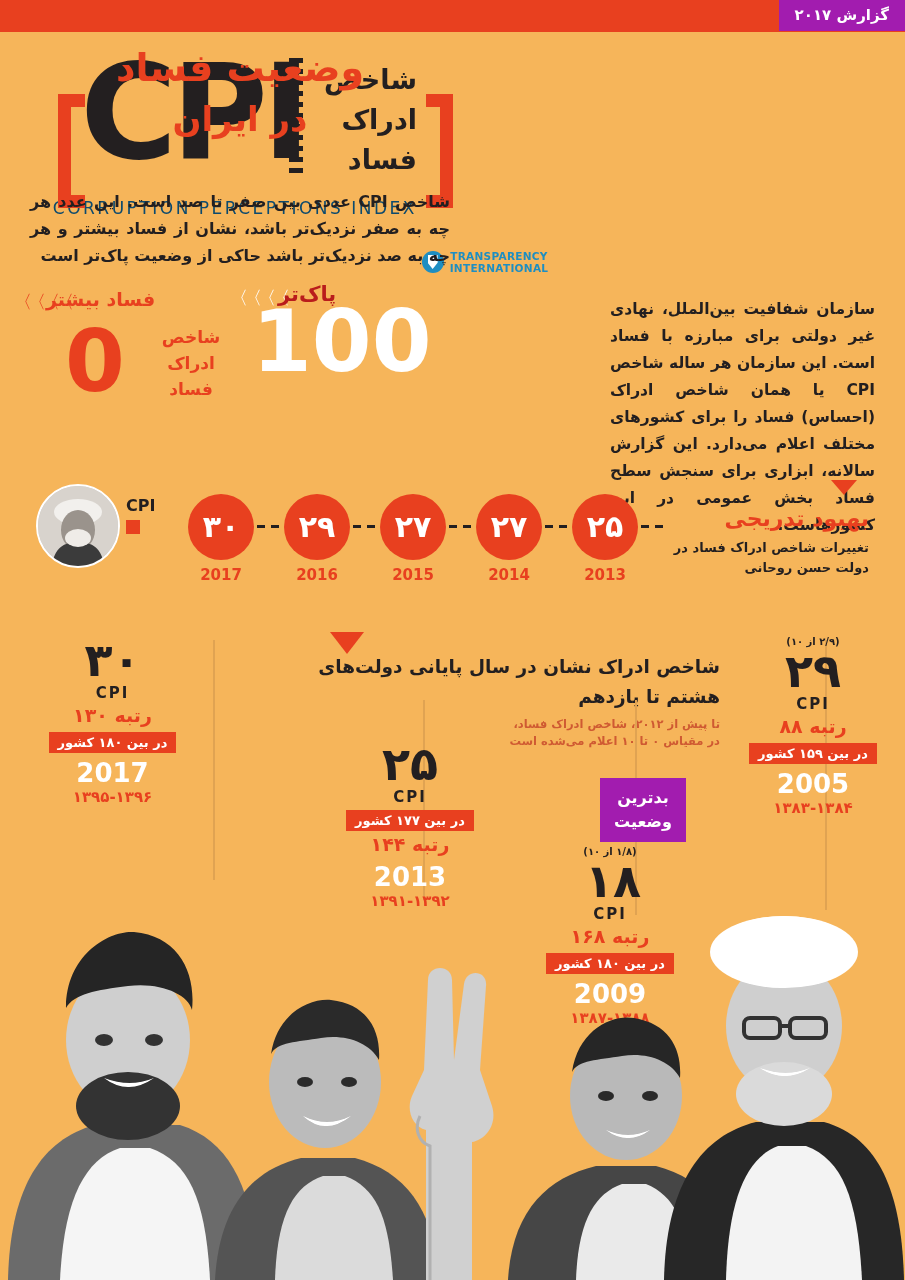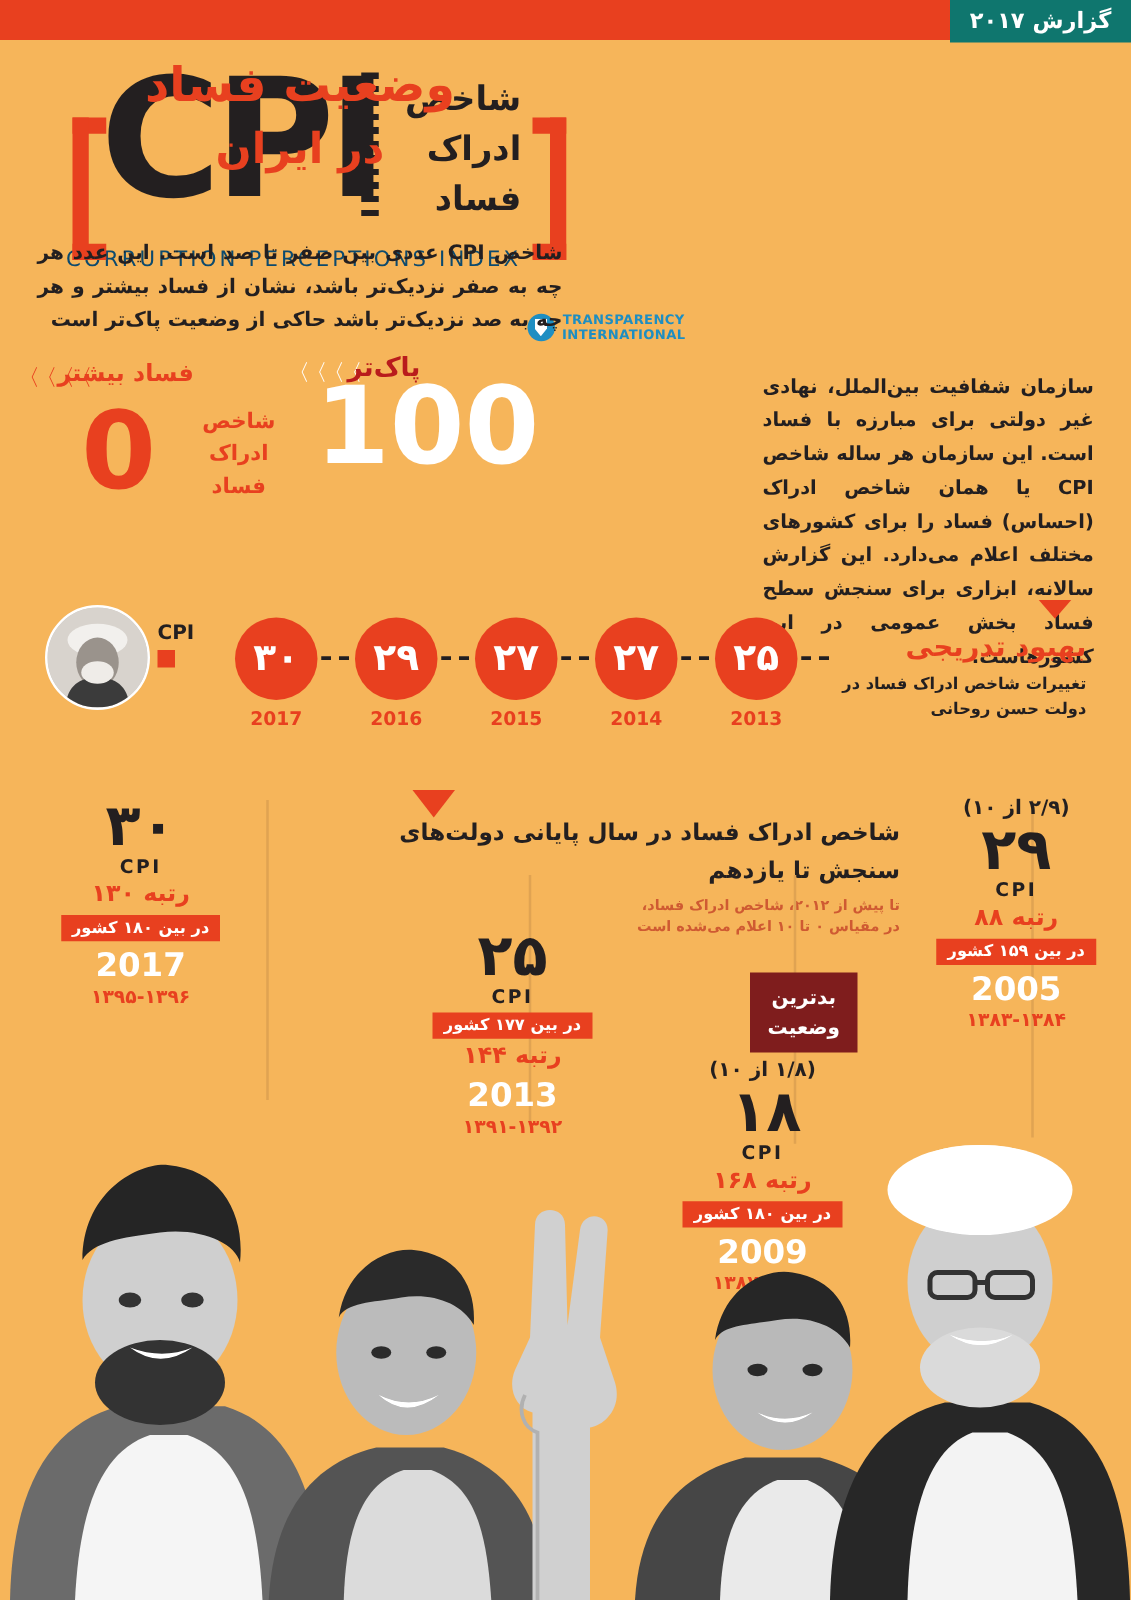--- a/index.html
+++ b/index.html
@@ -21,23 +21,23 @@
   
   #topbar {
     position: absolute;
     top: 0; left: 0; right: 0;
     height: 32px;
     background: #e8401f;
   }
   #report-tag {
     position: absolute;
     top: 0; right: 0;
-    background: #0f766e;
+    background: #a21caf;
     color: #ffffff;
-    font-size: 18px;
+    font-size: 15px;
     font-weight: bold;
     padding: 6px 16px 7px 16px;
     letter-spacing: 1px;
   }
 
   
   #cpi-logo {
     position: absolute;
     top: 40px; right: 480px;
     width: 400px;
@@ -265,21 +265,21 @@
   #lower-title .lt2 { font-size: 11.5px; color: #cf5a32; line-height: 17px; margin-top: 4px; font-weight: bold;}
   #down-arrow {
     position: absolute; top: 632px; left: 330px;
     width: 0; height: 0;
     border-top: 22px solid #e8401f;
     border-left: 17px solid transparent;
     border-right: 17px solid transparent;
   }
 
   .card { position: absolute; text-align: center; }
-  .card .ten   { font-size: 16px; font-weight: bold; color: #231f20; direction: rtl;}
+  .card .ten   { font-size: 10px; font-weight: bold; color: #231f20; direction: rtl;}
   .card .score { font-size: 46px; font-weight: bold; color: #231f20; line-height: 48px; }
   .card .cpi   { font-size: 15px; font-weight: bold; color: #231f20; letter-spacing: 2px; direction: ltr;}
   .card .rank  { font-size: 19px; font-weight: bold; color: #e8401f; line-height: 26px; }
   .card .among {
     display: inline-block;
     background: #e8401f; color: #ffffff;
     font-size: 13px; font-weight: bold;
     padding: 3px 9px; margin-top: 4px;
   }
   .card .gyear {
@@ -289,21 +289,21 @@
   .card .hyear { font-size: 15px; font-weight: bold; color: #e8401f; direction: ltr;}
   .vline {
     position: absolute;
     width: 2px;
     background: #e0a352;
   }
 
   #worst-badge {
     position: absolute; top: 778px; left: 600px;
     width: 78px; text-align: center;
-    background: #7f1d1d; color: #ffffff;
+    background: #a21caf; color: #ffffff;
     font-size: 16px; font-weight: bold;
     line-height: 24px; padding: 8px 4px;
   }
 
   
   #photos { position: absolute; bottom: 0; left: 0; width: 905px; height: 420px; }
   .person {
     position: absolute;
     bottom: 0;
     filter: grayscale(100%) contrast(108%);
@@ -408,21 +408,21 @@
         <ellipse cx="40" cy="26" rx="24" ry="13" fill="#f2f0ed"></ellipse>
         <ellipse cx="40" cy="44" rx="17" ry="20" fill="#9a938c"></ellipse>
         <path d="M14 80 C16 62 26 56 40 56 C54 56 64 62 66 80 Z" fill="#3b3b3b"></path>
         <ellipse cx="40" cy="52" rx="13" ry="9" fill="#efece8"></ellipse>
       </svg>
     </div>
   </div>
 
   <div id="down-arrow"></div>
   <div id="lower-title">
-    <div class="lt1">شاخص ادراک فساد در سال پایانی دولت‌های سنجش تا یازدهم</div>
+    <div class="lt1">شاخص ادراک نشان در سال پایانی دولت‌های هشتم تا یازدهم</div>
     <div class="lt2">
       <span>تا پیش از ۲۰۱۲، شاخص ادراک فساد،</span><br>
       <span>در مقیاس ۰ تا ۱۰ اعلام می‌شده است</span>
     </div>
   </div>
 
   <div class="vline" style="right:78px;  top:640px; height:270px;"></div>
   <div class="vline" style="right:268px; top:700px; height:215px;"></div>
   <div class="vline" style="right:480px; top:700px; height:200px;"></div>
   <div class="vline" style="right:690px; top:640px; height:240px;"></div>

